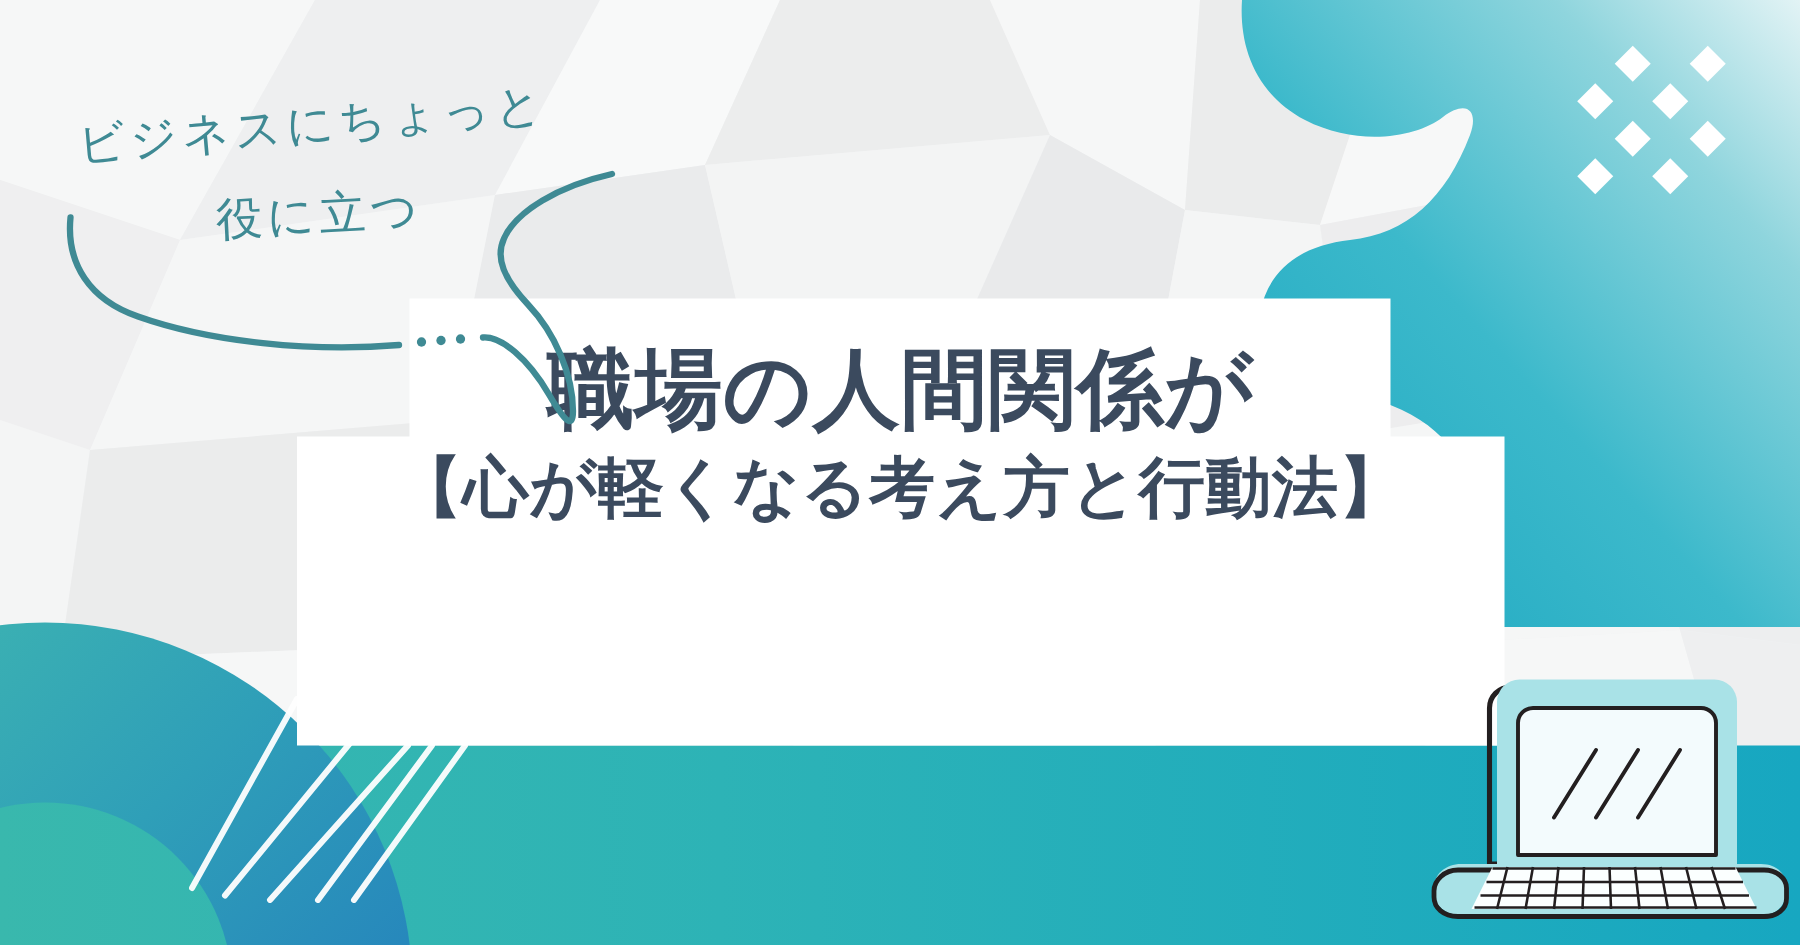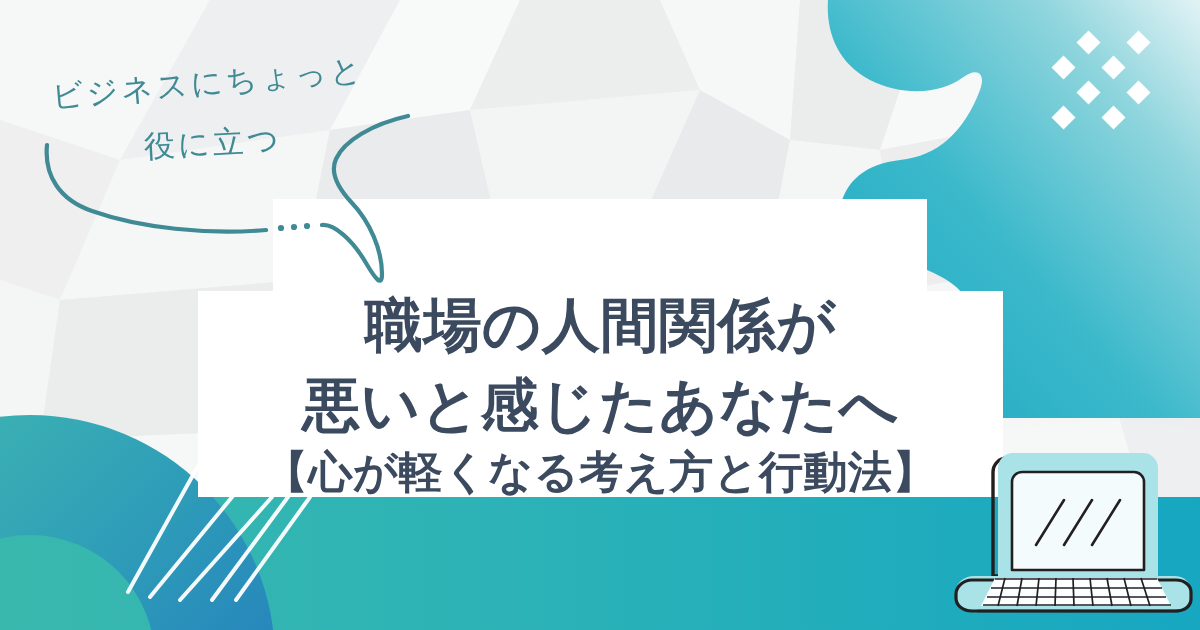--- a/index.html
+++ b/index.html
@@ -12,21 +12,21 @@
   #stage > svg.layer{position:absolute;left:0;top:0;width:1200px;height:630px;}
 
   
   .card{position:absolute;background:#ffffff;}
   #card-top{left:273px;top:199px;width:654px;height:96px;}
   #card-bottom{left:198px;top:291px;width:805px;height:206px;}
 
   
   #title-block{
     position:absolute;left:198px;top:204px;width:805px;height:290px;
-    display:flex;flex-direction:column;align-items:center;justify-content:flex-end;
+    display:flex;flex-direction:column;align-items:center;justify-content:flex-start;
     color:#3b4a5e;
   }
   .tline{
     font-family:"DejaVu Sans","Liberation Sans",sans-serif;
     font-weight:bold;letter-spacing:0.01em;white-space:nowrap;
     text-align:center;line-height:1.0;
   }
   #title-line-1{font-size:58px;margin-top:26px;}
   #title-line-2{font-size:58px;margin-top:22px;}
   #title-line-3{font-size:44px;margin-top:16px;}
@@ -163,21 +163,20 @@
         <line x1="236" y1="600" x2="310" y2="497"></line>
       </g>
     </g>
   </svg>
 
   <div id="card-top" class="card"></div>
   <div id="card-bottom" class="card"></div>
 
   <div id="title-block">
     <div class="tline" id="title-line-1">職場の人間関係が</div>
-    <div class="tline" id="title-line-2">悪いと感じたあなたへ</div>
     <div class="tline" id="title-line-3">【心が軽くなる考え方と行動法】</div>
   </div>
 
   <svg class="layer" viewBox="0 0 1200 630">
     <g fill="none" stroke="#3f8a94" stroke-width="4.2" stroke-linecap="round" stroke-linejoin="round">
 
       <path d="M47,145
                C44,176 60,200 92,211
                C140,228 208,235 266,230"></path>
 

